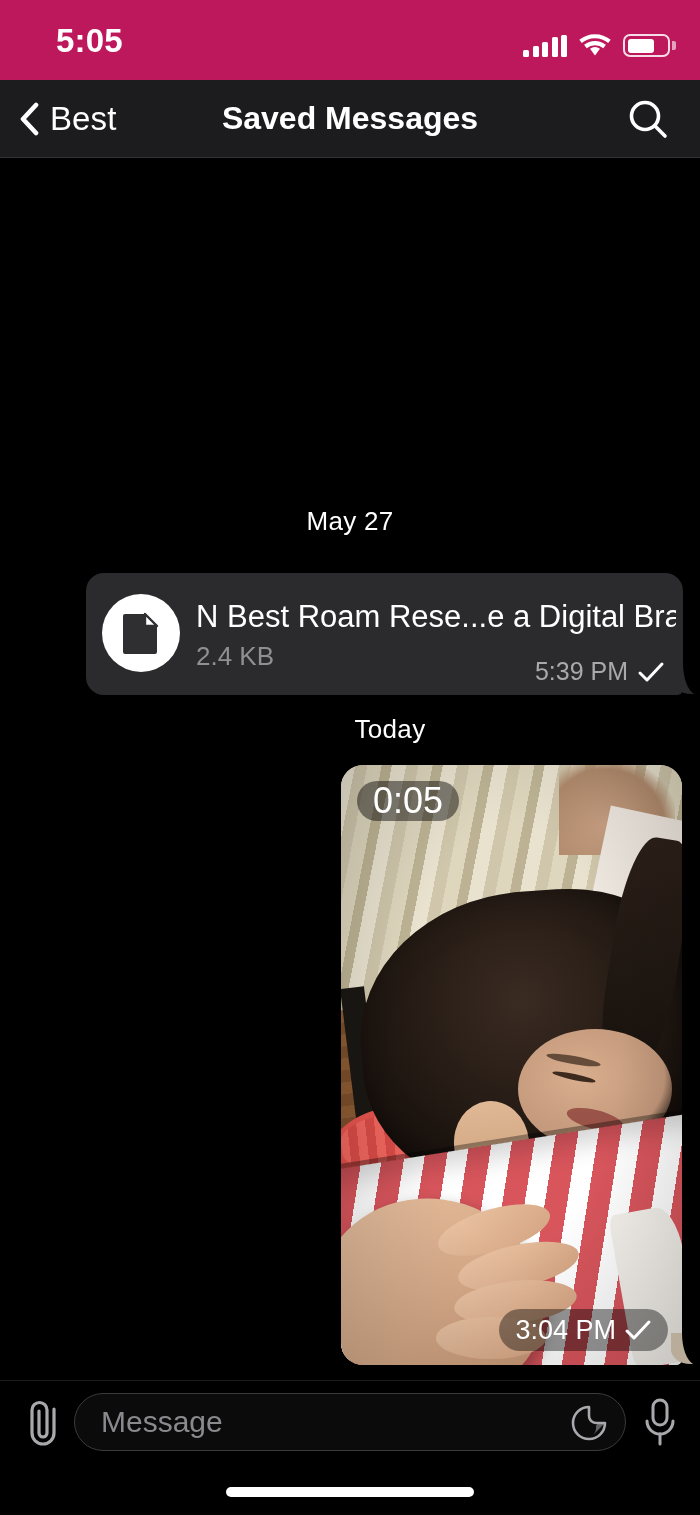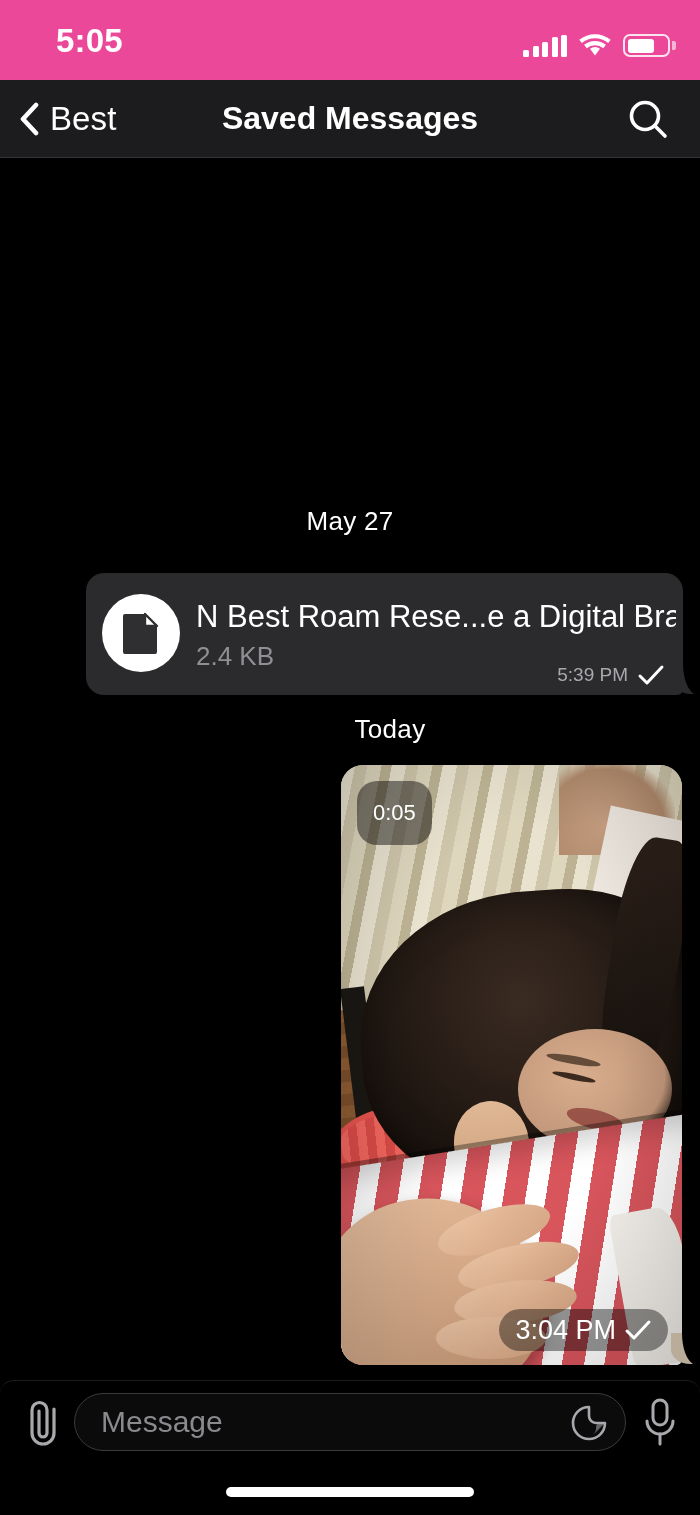--- a/index.html
+++ b/index.html
@@ -17,21 +17,21 @@
     height: 1515px;
     background: #000000;
     overflow: hidden;
   }
 
   
   #status-bar {
     position: absolute;
     left: 0; top: 0;
     width: 700px; height: 80px;
-    background: #ec4899;
+    background: #be185d;
     z-index: 40;
   }
   #status-time {
     position: absolute;
     left: 56px; top: 22px;
     font-size: 33px;
     font-weight: 600;
     color: #ffffff;
     letter-spacing: 0.2px;
   }
@@ -200,21 +200,21 @@
     color: #8f8f94;
   }
   #file-meta {
     position: absolute;
     right: 18px; bottom: 9px;
     display: flex;
     align-items: center;
     gap: 9px;
   }
   #file-time {
-    font-size: 19px;
+    font-size: 25px;
     color: #a8a8ad;
   }
 
   
   #video-bubble {
     position: absolute;
     left: 341px;
     top: 607px;
     width: 341px;
     height: 600px;
@@ -405,26 +405,26 @@
   .video-vignette {
     position: absolute;
     inset: 0;
     background: radial-gradient(ellipse at 50% 45%, rgba(0,0,0,0) 45%, rgba(0,0,0,0.18) 100%);
   }
 
   #video-duration {
     position: absolute;
     left: 16px; top: 16px;
     height: 40px;
-    padding: 12px 16px;
+    padding: 0 16px;
     display: flex;
     align-items: center;
     background: rgba(0,0,0,0.45);
     border-radius: 20px;
-    font-size: 22px;
+    font-size: 36px;
     color: #ffffff;
     font-weight: 500;
   }
   #video-meta {
     position: absolute;
     right: 14px; bottom: 14px;
     height: 42px;
     padding: 0 16px;
     display: flex;
     align-items: center;
@@ -438,21 +438,20 @@
   }
 
   
   #input-bar {
     position: absolute;
     left: 0; bottom: 0;
     width: 700px; height: 135px;
     background: #000000;
     border-top: 1px solid #1b1b1d;
     box-sizing: border-box;
-    border-radius: 14px;
   }
   #attach-button {
     position: absolute;
     left: 14px; top: 10px;
     width: 60px; height: 62px;
     display: flex;
     align-items: center;
     justify-content: center;
     cursor: pointer;
   }

